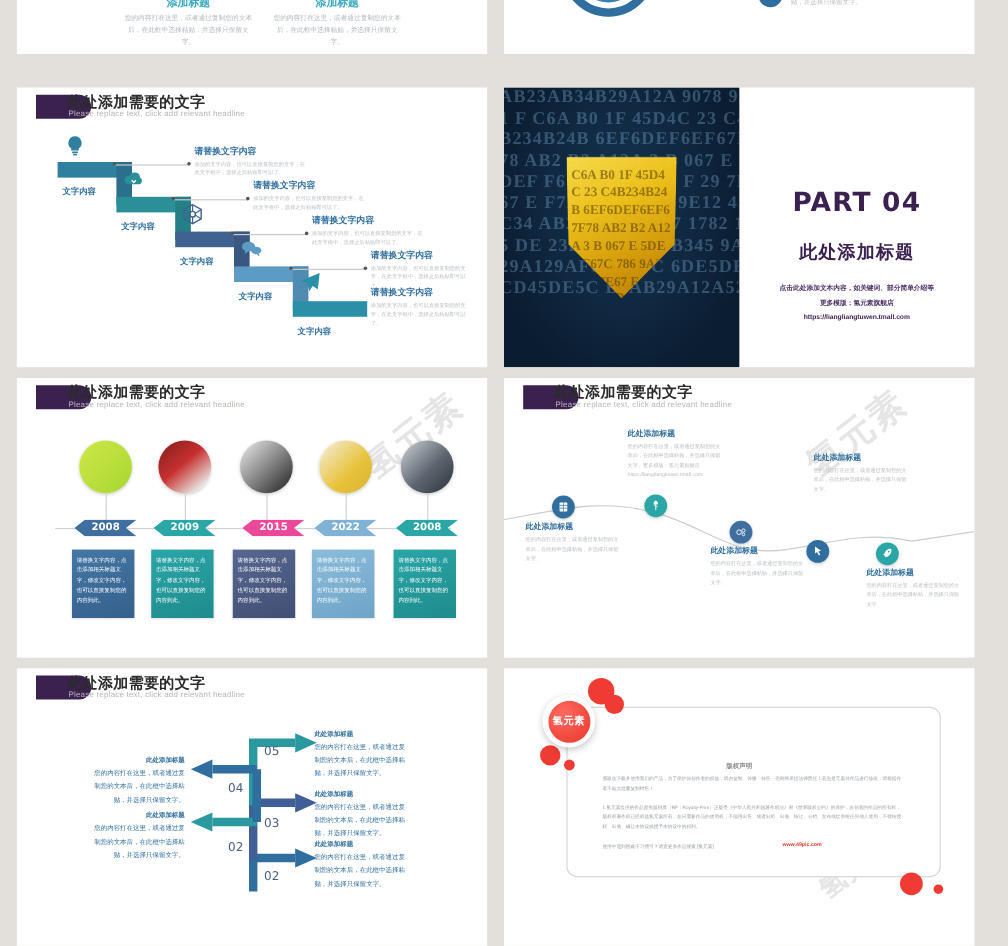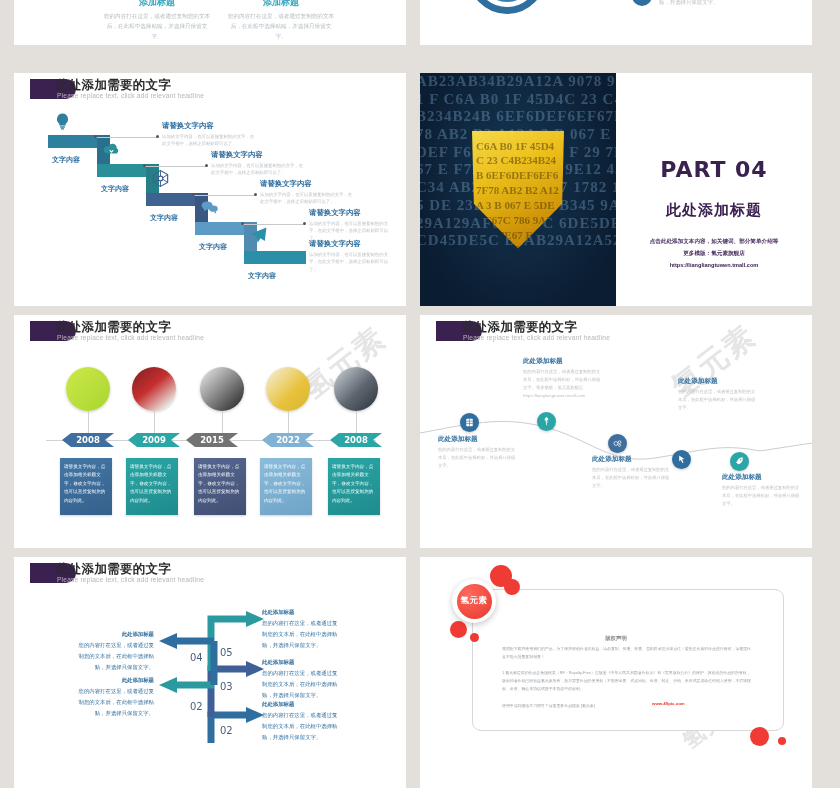--- a/index.html
+++ b/index.html
@@ -364,21 +364,21 @@
       <div class="tl-circle" style="left:320px; top:52px; background:linear-gradient(135deg,#cfd4d8,#5d6670 55%,#2c3138);"></div>
 
       <div class="tl-stem" style="left:74px; top:96px; height:29px;"></div>
       <div class="tl-stem" style="left:140px; top:96px; height:29px;"></div>
       <div class="tl-stem" style="left:208px; top:96px; height:29px;"></div>
       <div class="tl-stem" style="left:274px; top:96px; height:29px;"></div>
       <div class="tl-stem" style="left:342px; top:96px; height:29px;"></div>
 
       <div class="tl-chev" style="left:48px; top:118px; background:#3f6f9e;">2008</div>
       <div class="tl-chev" style="left:114px; top:118px; background:#2aa6a6;">2009</div>
-      <div class="tl-chev" style="left:172px; top:118px; background:#737373;">2015</div>
+      <div class="tl-chev" style="left:188px; top:118px; background:#ec4899;">2015</div>
       <div class="tl-chev" style="left:248px; top:118px; background:#7fb2d4;">2022</div>
       <div class="tl-chev" style="left:316px; top:118px; background:#2aa6a6;">2008</div>
 
       <div class="tl-box" style="left:46px; top:143px; background:linear-gradient(160deg,#4477a5,#35608c);">请替换文字内容，点击添加相关标题文字，修改文字内容，也可以直接复制您的内容到此。</div>
       <div class="tl-box" style="left:112px; top:143px; background:linear-gradient(160deg,#2aa6a6,#1f8b8e);">请替换文字内容，点击添加相关标题文字，修改文字内容，也可以直接复制您的内容到此。</div>
       <div class="tl-box" style="left:180px; top:143px; background:linear-gradient(160deg,#566790,#424f74);">请替换文字内容，点击添加相关标题文字，修改文字内容，也可以直接复制您的内容到此。</div>
       <div class="tl-box" style="left:246px; top:143px; background:linear-gradient(160deg,#8bbcdb,#6fa4c7);">请替换文字内容，点击添加相关标题文字，修改文字内容，也可以直接复制您的内容到此。</div>
       <div class="tl-box" style="left:314px; top:143px; background:linear-gradient(160deg,#2aa6a6,#1f8b8e);">请替换文字内容，点击添加相关标题文字，修改文字内容，也可以直接复制您的内容到此。</div>
     </div>
   </div>
@@ -472,21 +472,21 @@
         <path d="M232 54 L250 62 L232 70 Z" fill="#2a9aa0"></path>
 
         <path d="M200 128 L163 128" fill="none" stroke="#2a9aa0" stroke-width="7"></path>
         <path d="M163 120 L145 128 L163 136 Z" fill="#2a9aa0"></path>
         <path d="M200 84 L163 84" fill="none" stroke="#2f6e9e" stroke-width="7"></path>
         <path d="M163 76 L145 84 L163 92 Z" fill="#2f6e9e"></path>
 
         <path d="M200 84 L200 128" fill="none" stroke="#2f6e9e" stroke-width="7"></path>
       </svg>
 
-      <div class="arrow-num" style="left:206px; top:90px;">05</div>
+      <div class="arrow-num" style="left:206px; top:64px;">05</div>
       <div class="arrow-num" style="left:176px; top:95px;">04</div>
       <div class="arrow-num" style="left:206px; top:124px;">03</div>
       <div class="arrow-num" style="left:176px; top:144px;">02</div>
       <div class="arrow-num" style="left:206px; top:168px;">02</div>
 
       <div class="arrow-txt" style="left:248px; top:50px;">
         <div class="h">此处添加标题</div>
         <div>您的内容打在这里，或者通过复制您的文本后，在此框中选择粘贴，并选择只保留文字。</div>
       </div>
       <div class="arrow-txt" style="left:248px; top:100px;">

